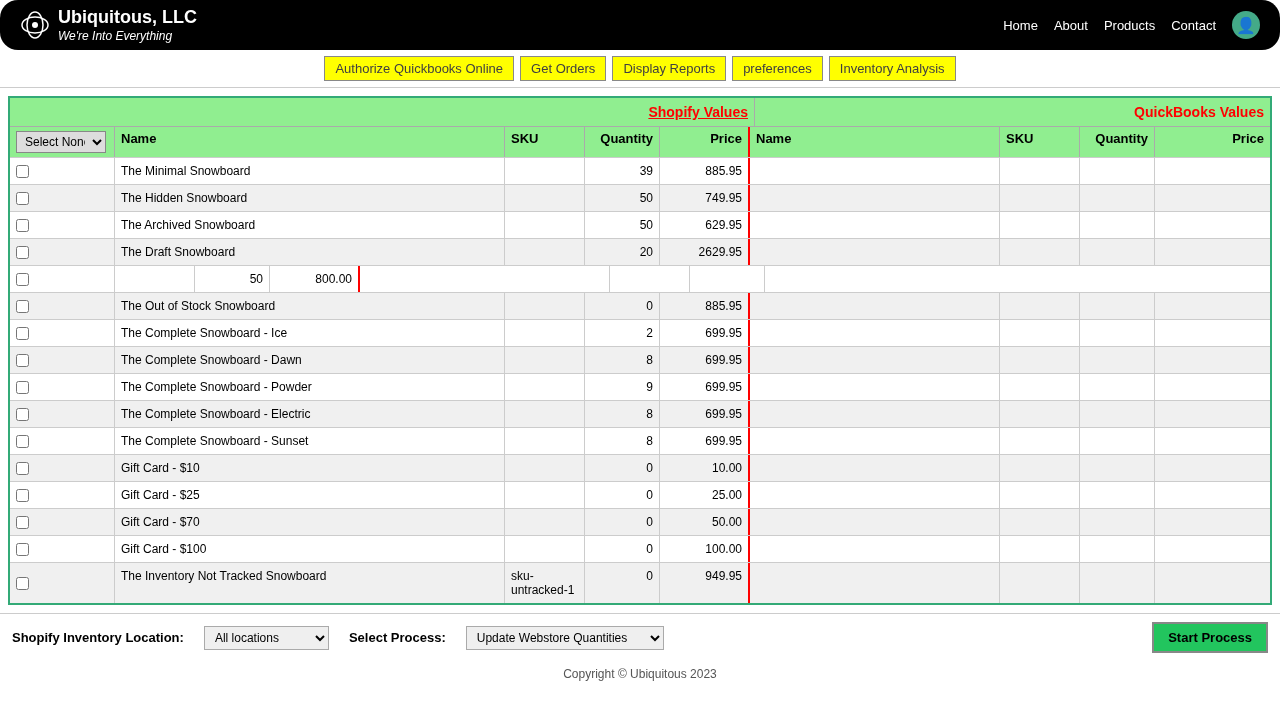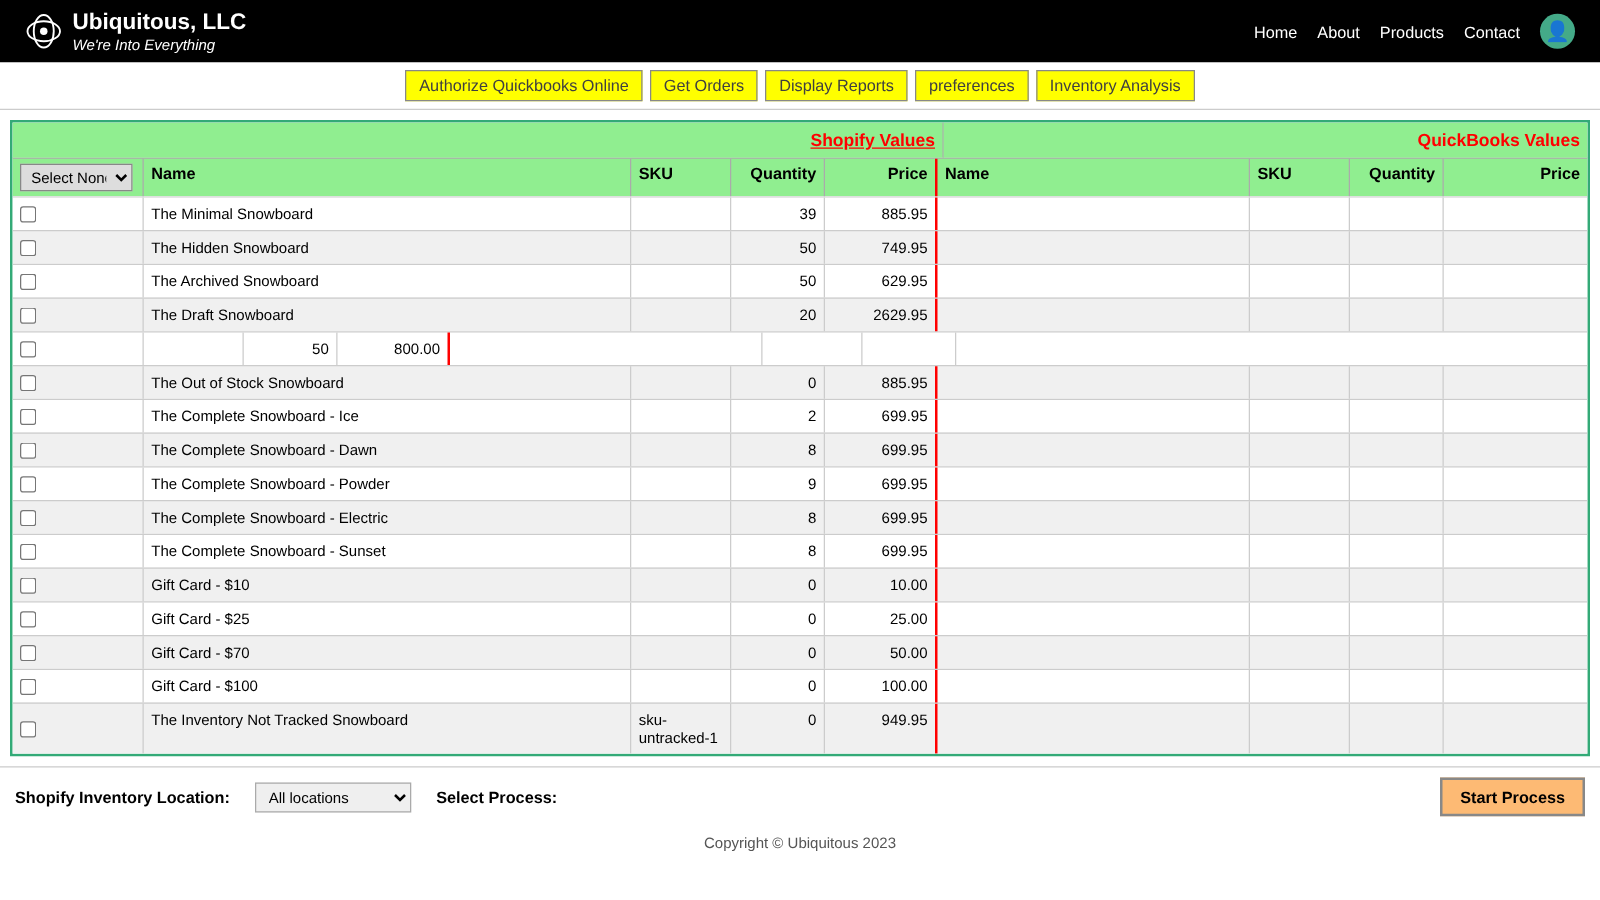--- a/index.html
+++ b/index.html
@@ -6,20 +6,21 @@
     body { font-family: Arial, sans-serif; font-size: 13px; background: #fff; width: 1280px; }
 
     
     .top-nav {
       background: #000;
       display: flex;
       align-items: center;
       justify-content: space-between;
       padding: 6px 20px;
       height: 50px;
+      border-radius: 18px;
     }
     .logo-area {
       display: flex;
       align-items: center;
       gap: 8px;
     }
     .logo-icon {
       width: 30px;
       height: 30px;
     }
@@ -279,21 +280,21 @@
       border-top: 1px solid #ccc;
     }
     .footer-label { font-size: 13px; font-weight: bold; }
     .footer-select {
       font-size: 12px;
       padding: 3px 6px;
       border: 1px solid #aaa;
     }
     .start-process-btn {
       margin-left: auto;
-      background: #fdba74;
+      background: #22c55e;
       border: 2px solid #888;
       padding: 6px 14px;
       font-size: 13px;
       font-weight: bold;
       cursor: pointer;
     }
 
     
     .copyright {
       text-align: center;
@@ -577,16 +578,21 @@
 </div>
 
 <div class="footer-bar">
   <span class="footer-label">Shopify Inventory Location:</span>
   <select class="footer-select">
     <option>All locations</option>
     <option>Main Warehouse</option>
     <option>Store Front</option>
   </select>
   <span class="footer-label">Select Process:</span>
+  <select class="footer-select">
+    <option>Update Webstore Quantities</option>
+    <option>Update QuickBooks Quantities</option>
+    <option>Other</option>
+  </select>
   <button class="start-process-btn">Start Process</button>
 </div>
 
 <div class="copyright">Copyright © Ubiquitous 2023</div>
 
 </body></html>

